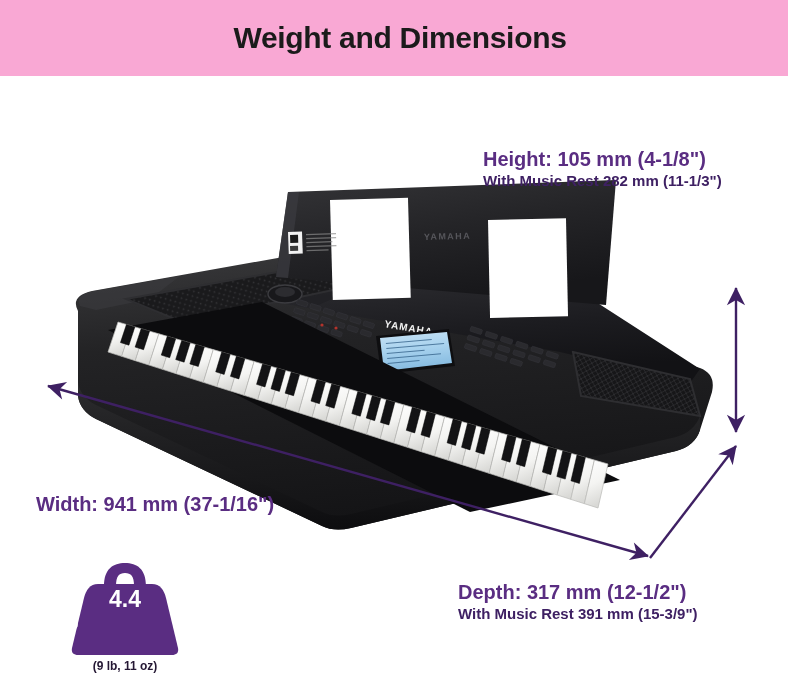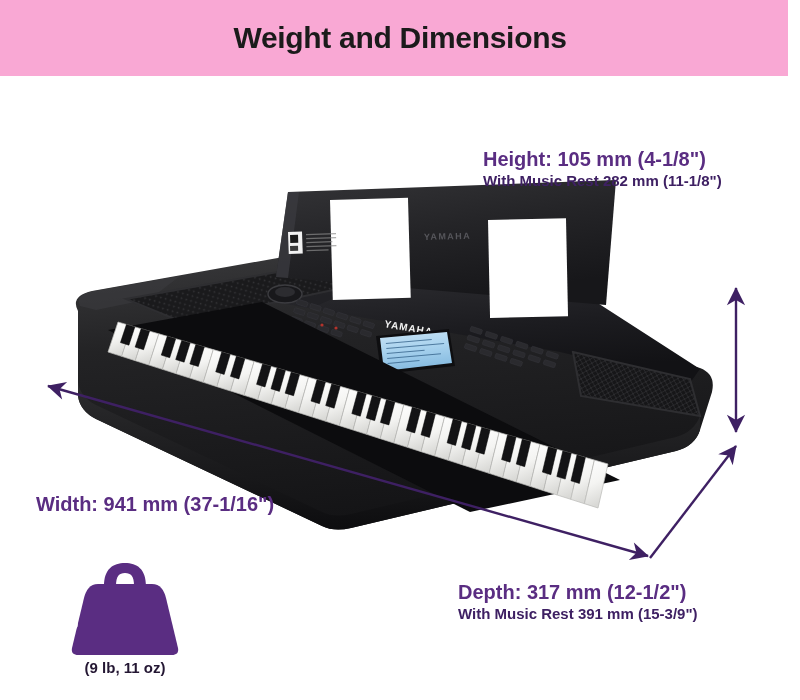--- a/index.html
+++ b/index.html
@@ -106,21 +106,21 @@
     font-weight: bold;
     color: #ffffff;
     line-height: 16px;
     pointer-events: none;
   }
   #weight-imperial {
     position: absolute;
     left: -14px; top: 99px;
     width: 158px;
     text-align: center;
-    font-size: 15px;
+    font-size: 12px;
     font-weight: bold;
     color: #241733;
     white-space: nowrap;
   }
 
   
   #keyboard-photo {
     position: absolute;
     left: 0px; top: 0px;
     width: 800px; height: 700px;
@@ -385,36 +385,37 @@
 
   <line x1="736" y1="288" x2="736" y2="432" stroke="#3e2063" stroke-width="2.4" marker-start="url(#arrowStart)" marker-end="url(#arrowEnd)"></line>
 
   <line x1="48" y1="386" x2="648" y2="556" stroke="#3e2063" stroke-width="2.4" marker-start="url(#arrowStart)" marker-end="url(#arrowEnd)"></line>
 
   <line x1="650" y1="558" x2="736" y2="446" stroke="#3e2063" stroke-width="2.4" marker-end="url(#arrowEnd)"></line>
 </svg>
 
 <div class="annot" id="height-annot">
   <div class="main">Height: 105 mm (4-1/8")</div>
-  <div class="sub">With Music Rest 282 mm (11-1/8")</div>
+  <div class="sub">With Music Rest 282 mm (11-1/3")</div>
 </div>
 
 <div class="annot" id="width-annot">
   <div class="main">Width: 941 mm (37-1/16")</div>
 </div>
 
 <div class="annot" id="depth-annot">
   <div class="main">Depth: 317 mm (12-1/2")</div>
   <div class="sub">With Music Rest 391 mm (15-3/9")</div>
 </div>
 
 <div id="weight-badge">
   <svg id="weight-icon" viewBox="0 0 114 96" xmlns="http://www.w3.org/2000/svg">
 
     <path d="M36,26 C36,9 45,3 57,3 C69,3 78,9 78,26 L66,26 C66,16 63,13 57,13
              C51,13 48,16 48,26 Z" fill="#5a2d82"></path>
 
     <path d="M30,24 L84,24 C92,24 96,30 98,38 L110,88 C111,93 108,95 104,95
              L10,95 C6,95 3,93 4,88 L16,38 C18,30 22,24 30,24 Z" fill="#5a2d82"></path>
   </svg>
+  <div id="weight-value">4.4</div>
   <div id="weight-unit">kg</div>
   <div id="weight-imperial">(9 lb, 11 oz)</div>
 </div>
 
 </body></html>

